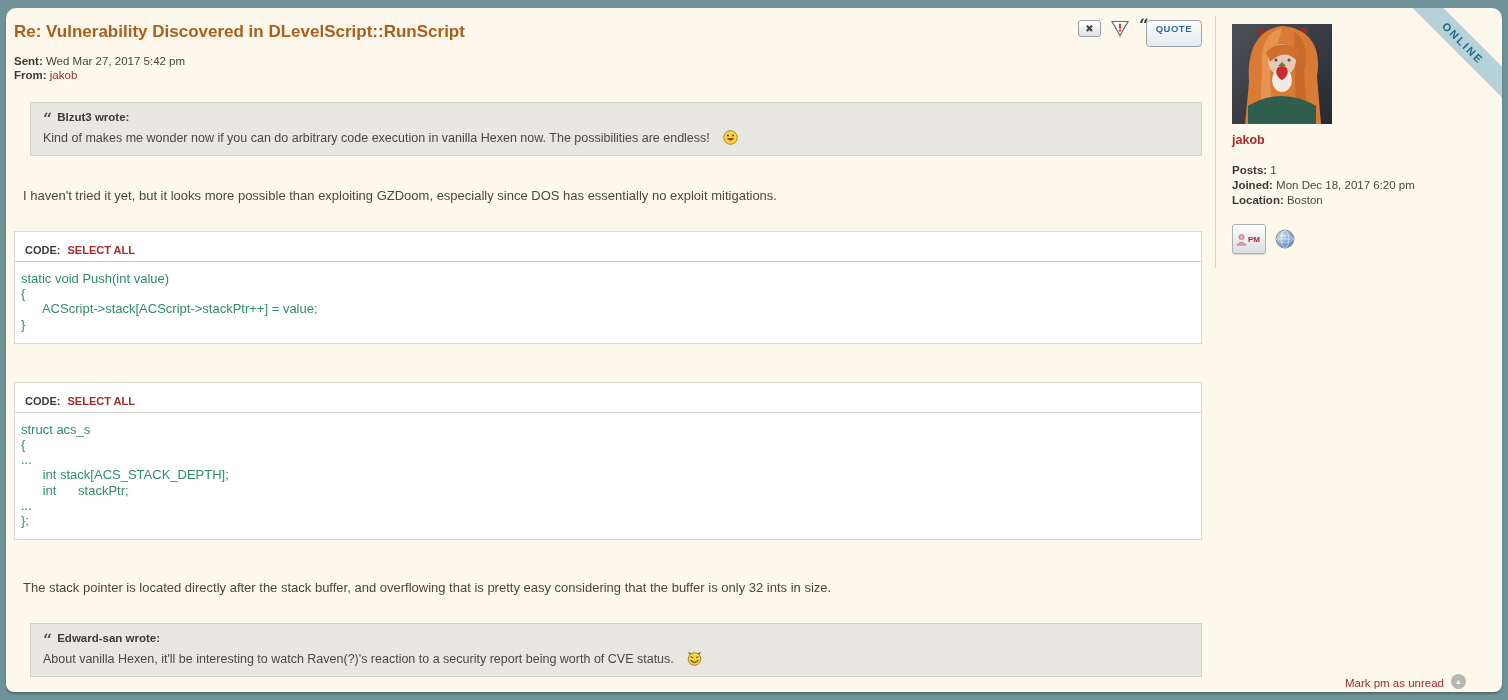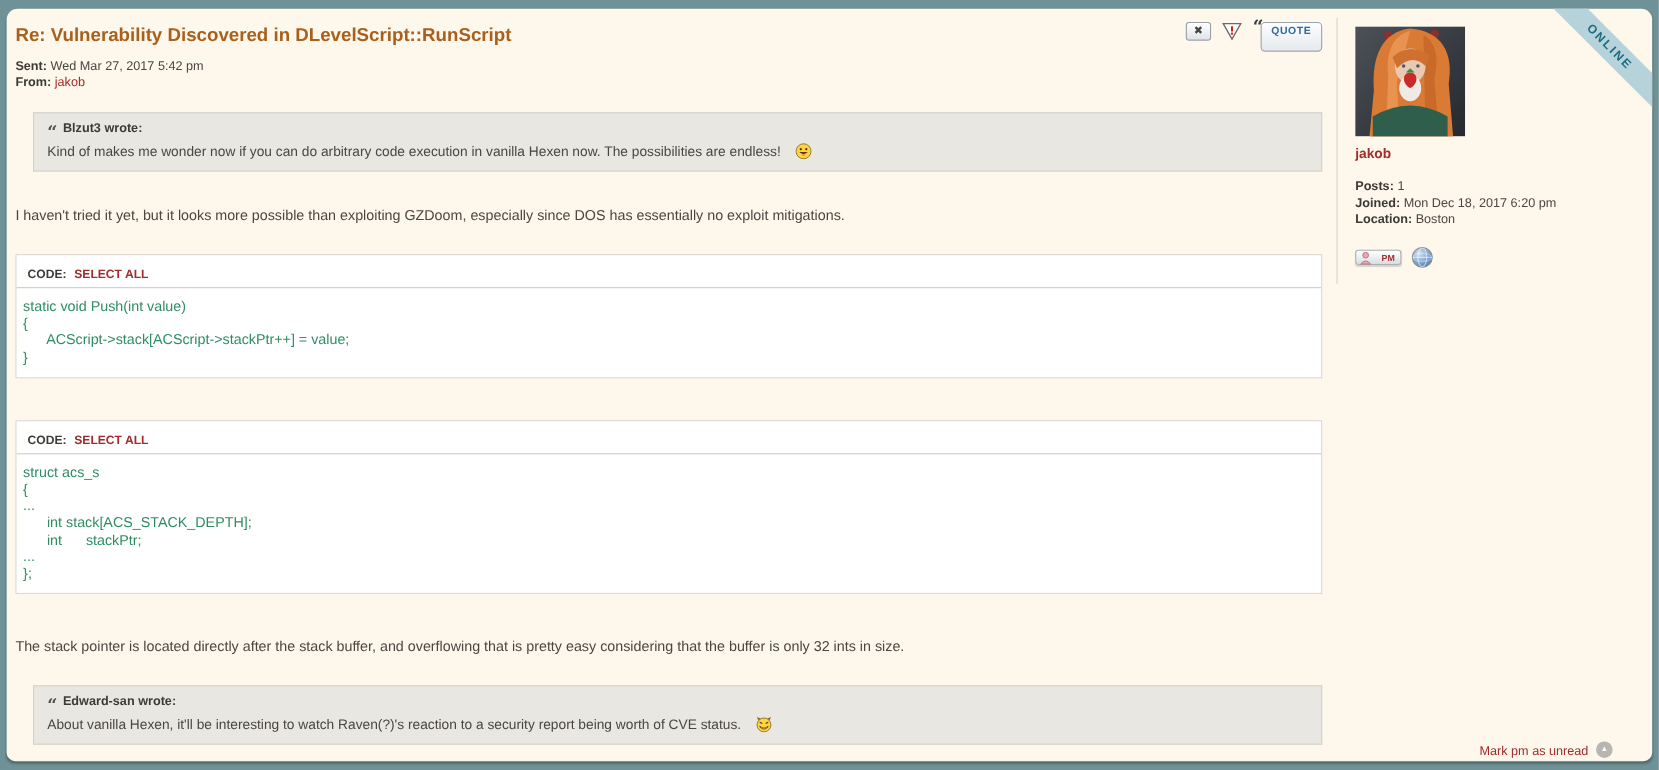--- a/index.html
+++ b/index.html
@@ -55,21 +55,21 @@
   .bq {
     background:#e9e7e1; border:1px solid #d3d1c9;
     margin:20px 0 0 16px; padding:8px 12px 10px;
     font-size:12.5px; color:#4a4741;
   }
   .bq + .para { margin-top:32px; }
   .bq-head { font-size:11.5px; font-weight:bold; color:#3d3b37; margin-bottom:7px; display:flex; align-items:center; gap:5px; }
   .bq-head .bq-mark { font-size:16px; line-height:8px; color:#54524d; font-family:"DejaVu Serif", serif; position:relative; top:3px; }
   .bq-body { display:flex; align-items:center; gap:13px; }
 
-  .para { font-size:13px; color:#4a4741; margin:0; }
+  .para { font-size:13px; color:#4a4741; margin:9px; }
   .para-1 { margin-top:32px; }
   .para-2 { margin-top:40px; }
 
   .codebox { background:#fff; border:1px solid #dbd9d0; margin-top:28px; }
   .codebox.second { margin-top:38px; }
   .code-head { padding:12px 10px 5px; font-size:11px; font-weight:bold; color:#3d3b37; border-bottom:1px solid #cfcdc5; }
   .code-head .sel-all { color:#a22c2c; margin-left:4px; cursor:pointer; }
   .code-body {
     margin:0; padding:9px 6px 11px;
     font-family:"Liberation Sans", sans-serif;
@@ -83,23 +83,23 @@
     border-left:1px solid #d6d4cb;
     margin-top:8px; padding:8px 10px 14px 16px;
     align-self:flex-start;
   }
   .avatar { width:100px; height:100px; display:block; cursor:pointer; }
   .username { font-size:12.5px; font-weight:bold; color:#a22c2c; margin:9px 0 16px; cursor:pointer; }
   .pfield { font-size:11.5px; color:#4a4741; line-height:15px; }
   .pfield b { color:#3c3a36; }
   .picons { margin-top:16px; display:flex; align-items:center; gap:9px; }
   .btn-pm {
-    height:14px; padding:0 5px 0 3px; border:1px solid #aab0b6; border-radius:3px;
+    height:30px; padding:0 5px 0 3px; border:1px solid #aab0b6; border-radius:3px;
     background:linear-gradient(#ffffff,#d9dde0);
-    display:flex; align-items:center; gap:9px; cursor:pointer;
+    display:flex; align-items:center; gap:1px; cursor:pointer;
     box-shadow:0 1px 1px rgba(0,0,0,.15);
   }
   .pm-label { font-size:8px; font-weight:bold; color:#a22c2c; }
   .btn-www { width:20px; height:20px; cursor:pointer; }
 
   .footer {
     position:absolute; right:36px; bottom:3px;
     display:flex; align-items:flex-end; gap:7px;
     font-size:11.5px; color:#a22c2c;
   }

